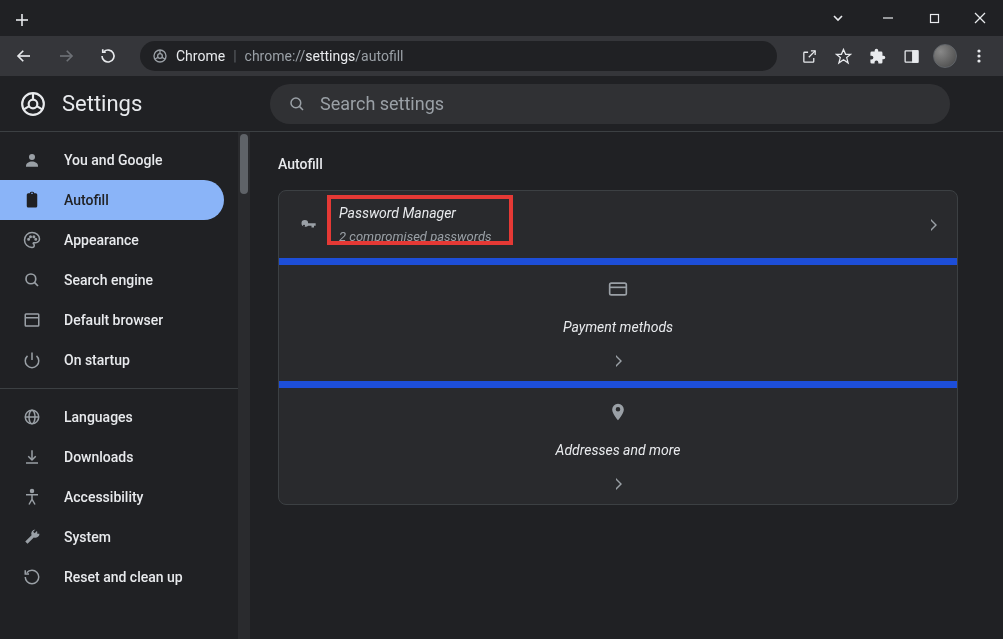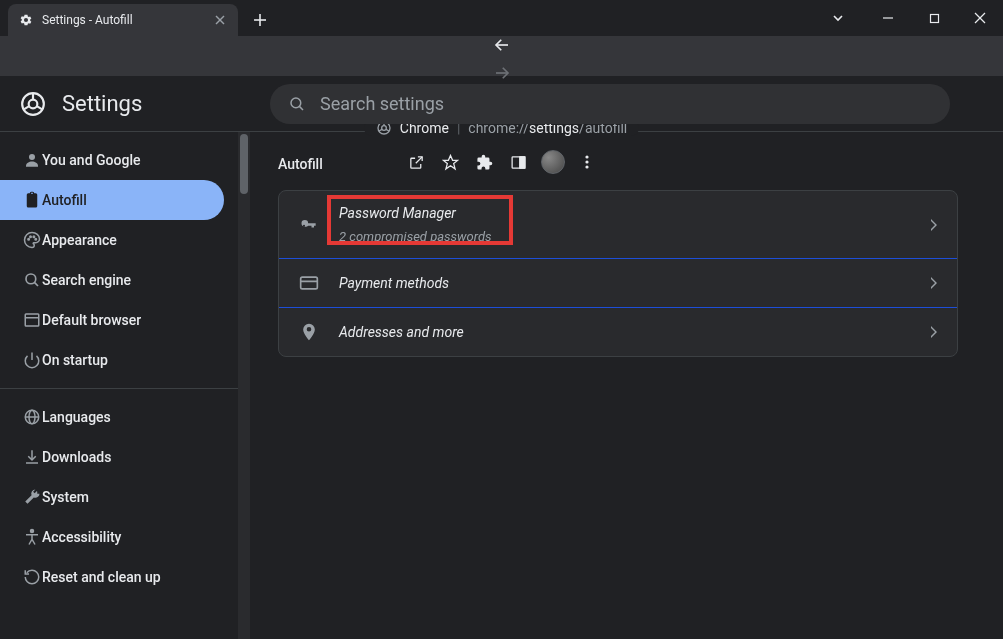--- a/index.html
+++ b/index.html
@@ -10,21 +10,21 @@
   .tab { display: flex; align-items: center; background: #35363a; height: 32px; margin-left: 8px; border-radius: 8px 8px 0 0; padding: 0 10px; gap: 8px; width: 230px; }
   .tab .favicon { width: 16px; height: 16px; display: flex; align-items: center; justify-content: center; }
   .tab-title { font-size: 12px; color: #e8eaed; flex: 1; white-space: nowrap; overflow: hidden; }
   .tab-close { width: 16px; height: 16px; display:flex; align-items:center; justify-content:center; color:#9aa0a6; }
   .new-tab { width: 28px; height: 28px; display:flex; align-items:center; justify-content:center; margin-left:8px; margin-bottom:2px; color:#e8eaed; }
   .window-controls { margin-left:auto; display:flex; align-items:center; height:36px; }
   .wc { width:46px; height:30px; display:flex; align-items:center; justify-content:center; color:#e8eaed; }
   .wc.v { margin-right:4px; }
   
   
-  .toolbar { height: 40px; background: #35363a; display:flex; align-items:center; padding: 0 8px; gap:10px;flex-direction:column; }
+  .toolbar { height: 40px; background: #35363a; display:flex; align-items:center; padding: 0 8px; gap:10px; }
   .tbtn { width:32px; height:32px; display:flex; align-items:center; justify-content:center; border-radius:50%; color:#e8eaed; }
   .tbtn.disabled { color:#6e7176; }
   .omnibox { flex:1; height:30px; background:#202124; border-radius:15px; display:flex; align-items:center; padding:0 12px; margin:0 6px; gap:8px; color:#9aa0a6; font-size:14px; }
   .omnibox .chrome-label { color:#e8eaed; }
   .omnibox .sep { color:#5f6368; }
   .omnibox .path { color:#9aa0a6; }
   .omnibox .path strong { color:#e8eaed; font-weight:normal; }
   .right-icons { display:flex; align-items:center; gap:2px; }
   .avatar { width:24px; height:24px; border-radius:50%; background: radial-gradient(circle at 30% 30%, #888, #444); border:1px solid #5f6368; }
   
@@ -37,60 +37,46 @@
   .search-box input { background:transparent; border:none; outline:none; color:#e8eaed; font-size:18px; flex:1; }
   .search-box input::placeholder { color:#9aa0a6; }
   
   
   .body { display:flex; height: calc(639px - 36px - 40px - 56px); }
   .sidebar-wrap { width:250px; position:relative; }
   .sidebar { width:238px; height:100%; overflow-y:auto; padding-top:8px; }
   .scrollbar-track { position:absolute; right:0; top:0; width:12px; height:100%; background:#2a2b2e; }
   .scrollbar-thumb { position:absolute; right:2px; top:2px; width:8px; height:60px; background:#5f6368; border-radius:4px; }
   
-  .side-item { display:flex; align-items:center; height:40px; padding:0 22px; border-radius:0 20px 20px 0; margin-right:14px; cursor:pointer; }
+  .side-item { display:flex; align-items:center; height:40px; padding:0 22px; gap:22px; border-radius:0 20px 20px 0; margin-right:14px; cursor:pointer; }
   .side-item .icon { width:20px; height:20px; display:flex; align-items:center; justify-content:center; color:#9aa0a6; }
   .side-item .label { font-size:14px; color:#e8eaed; font-weight:500; }
   .side-item.active { background:#8ab4f8; }
   .side-item.active .label { color:#202124; }
   .side-item.active .icon { color:#202124; }
   .side-divider { height:1px; background:#3c4043; margin:8px 0; }
   
   .main { flex:1; padding:24px 28px; overflow-y:auto; }
   .section-title { font-size:14px; color:#e8eaed; margin-bottom:18px; font-weight:500; }
   .card { background:#292a2d; border-radius:8px; border:1px solid #3c4043; overflow:hidden; max-width:680px; }
   .row { display:flex; align-items:center; padding:14px 20px; gap:20px; cursor:pointer; position:relative; }
-  .row + .row { border-top:1px solid #1d4ed8; }
+  .row + .row { border-top:7px solid #1d4ed8;flex-direction:column; }
   .row .icon { width:20px; height:20px; color:#9aa0a6; display:flex; align-items:center; justify-content:center; }
   .row .texts { flex:1;font-style:italic; }
   .row .title { font-size:14px; color:#e8eaed; }
   .row .subtitle { font-size:13px; color:#9aa0a6; margin-top:8px; }
   .row .chev { color:#9aa0a6; }
   .highlight-box { position:absolute; border:4px solid #e53935; left:324px; top:4px; width:186px; height:50px; pointer-events:none; z-index:10; }
   
   svg { display:block; }
 </style>
 </head>
 <body>
 
 <div class="titlebar">
-  <div class="tab">
-    <span class="favicon">
-      <svg width="14" height="14" viewBox="0 0 24 24" fill="#e8eaed">
-          <path d="M19.14 12.94a7.07 7.07 0 000-1.88l2.03-1.58-2-3.46-2.39.96a7.03 7.03 0 00-1.62-.94L14.5 3h-5l-.66 2.54c-.58.24-1.12.55-1.62.94l-2.39-.96-2 3.46 2.03 1.58a7.07 7.07 0 000 1.88L2.83 14.5l2 3.46 2.39-.96c.5.39 1.04.7 1.62.94L9.5 21h5l.66-2.54c.58-.24 1.12-.55 1.62-.94l2.39.96 2-3.46-2.03-1.58zM12 15.5A3.5 3.5 0 1112 8.5a3.5 3.5 0 010 7z"></path>
-        </svg>
-    </span>
-    <span class="tab-title">Settings - Autofill</span>
-    <span class="tab-close">
-      <svg width="10" height="10" viewBox="0 0 10 10" stroke="#9aa0a6" stroke-width="1.4">
-          <line x1="1" y1="1" x2="9" y2="9"></line>
-          <line x1="9" y1="1" x2="1" y2="9"></line>
-        </svg>
-    </span>
-  </div>
   <div class="new-tab">
     <svg width="14" height="14" viewBox="0 0 14 14" stroke="#e8eaed" stroke-width="1.6">
         <line x1="7" y1="1" x2="7" y2="13"></line>
         <line x1="1" y1="7" x2="13" y2="7"></line>
       </svg>
   </div>
   <div class="window-controls">
     <div class="wc v">
         <svg width="14" height="14" viewBox="0 0 14 14" fill="none" stroke="#e8eaed" stroke-width="1.6">
           <polyline points="3,5 7,9 11,5"></polyline>
@@ -287,37 +273,37 @@
             <svg width="18" height="18" viewBox="0 0 24 24" fill="none" stroke="#9aa0a6" stroke-width="2">
               <line x1="12" y1="3" x2="12" y2="15"></line>
               <polyline points="7,11 12,16 17,11"></polyline>
               <line x1="4" y1="20" x2="20" y2="20"></line>
             </svg>
           </span>
         <span class="label">Downloads</span>
       </div>
       <div class="side-item">
         <span class="icon">
-            <svg width="18" height="18" viewBox="0 0 24 24" fill="#9aa0a6">
-              <path d="M22 7.5a5.5 5.5 0 01-7.6 5.1L6 21l-3-3 8.4-8.4A5.5 5.5 0 0116.5 2l-3 3 2 2 3-3c.3.5.5 1 .5 1.5V7.5z"></path>
-            </svg>
-          </span>
-        <span class="label">System</span>
-      </div>
-      <div class="side-item">
-        <span class="icon">
             <svg width="18" height="18" viewBox="0 0 24 24" fill="none" stroke="#9aa0a6" stroke-width="2">
               <circle cx="12" cy="4" r="2" fill="#9aa0a6"></circle>
               <line x1="4" y1="9" x2="20" y2="9"></line>
               <line x1="12" y1="9" x2="12" y2="15"></line>
               <line x1="12" y1="15" x2="8" y2="22"></line>
               <line x1="12" y1="15" x2="16" y2="22"></line>
             </svg>
           </span>
         <span class="label">Accessibility</span>
+      </div>
+      <div class="side-item">
+        <span class="icon">
+            <svg width="18" height="18" viewBox="0 0 24 24" fill="#9aa0a6">
+              <path d="M22 7.5a5.5 5.5 0 01-7.6 5.1L6 21l-3-3 8.4-8.4A5.5 5.5 0 0116.5 2l-3 3 2 2 3-3c.3.5.5 1 .5 1.5V7.5z"></path>
+            </svg>
+          </span>
+        <span class="label">System</span>
       </div>
       <div class="side-item">
         <span class="icon">
             <svg width="18" height="18" viewBox="0 0 24 24" fill="none" stroke="#9aa0a6" stroke-width="2">
               <path d="M3 12a9 9 0 109-9 9 9 0 00-7 3.3"></path>
               <polyline points="3,3 3,8 8,8"></polyline>
             </svg>
           </span>
         <span class="label">Reset and clean up</span>
       </div>

